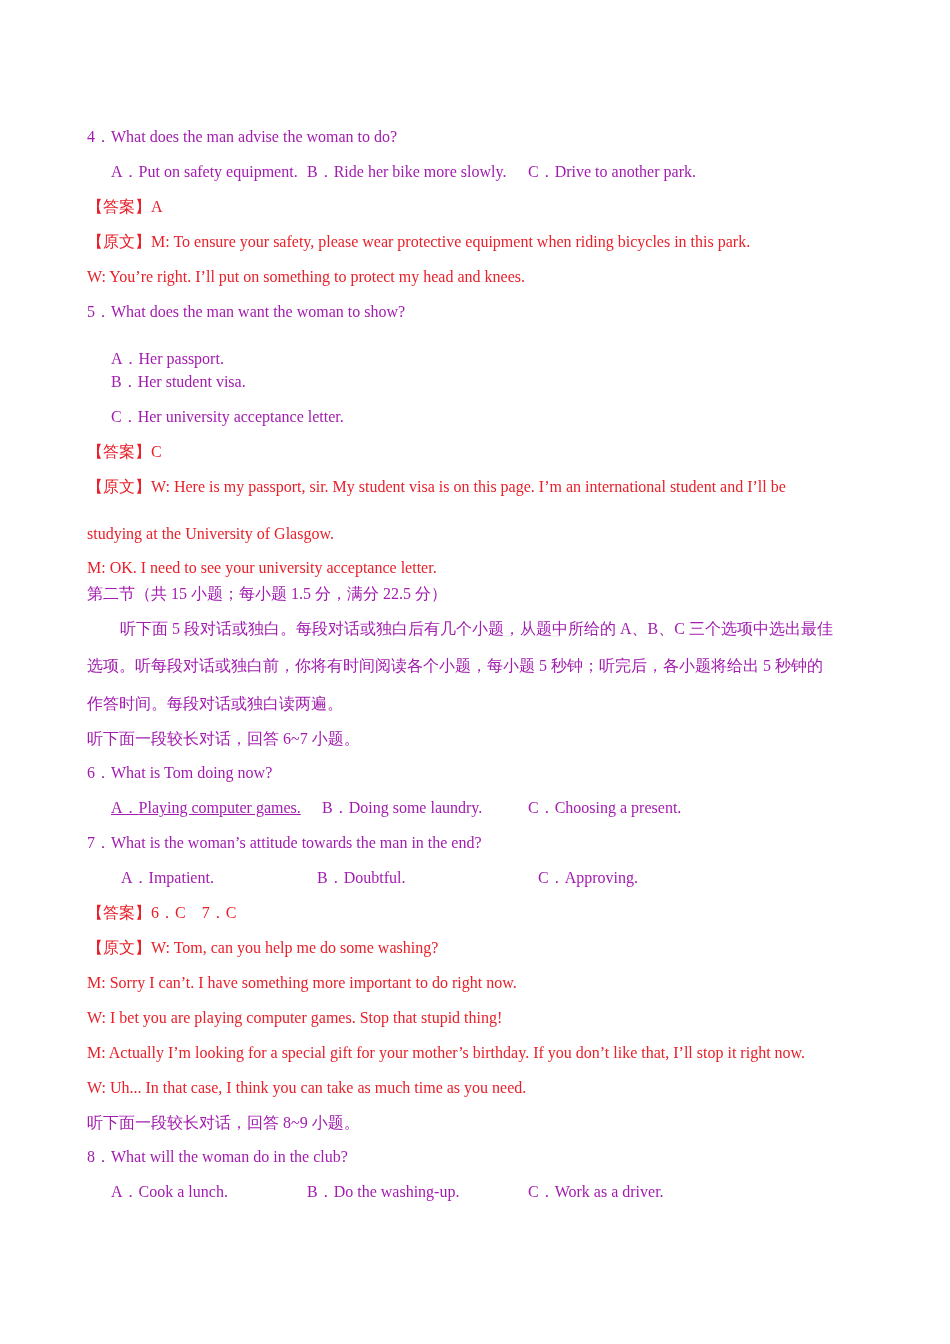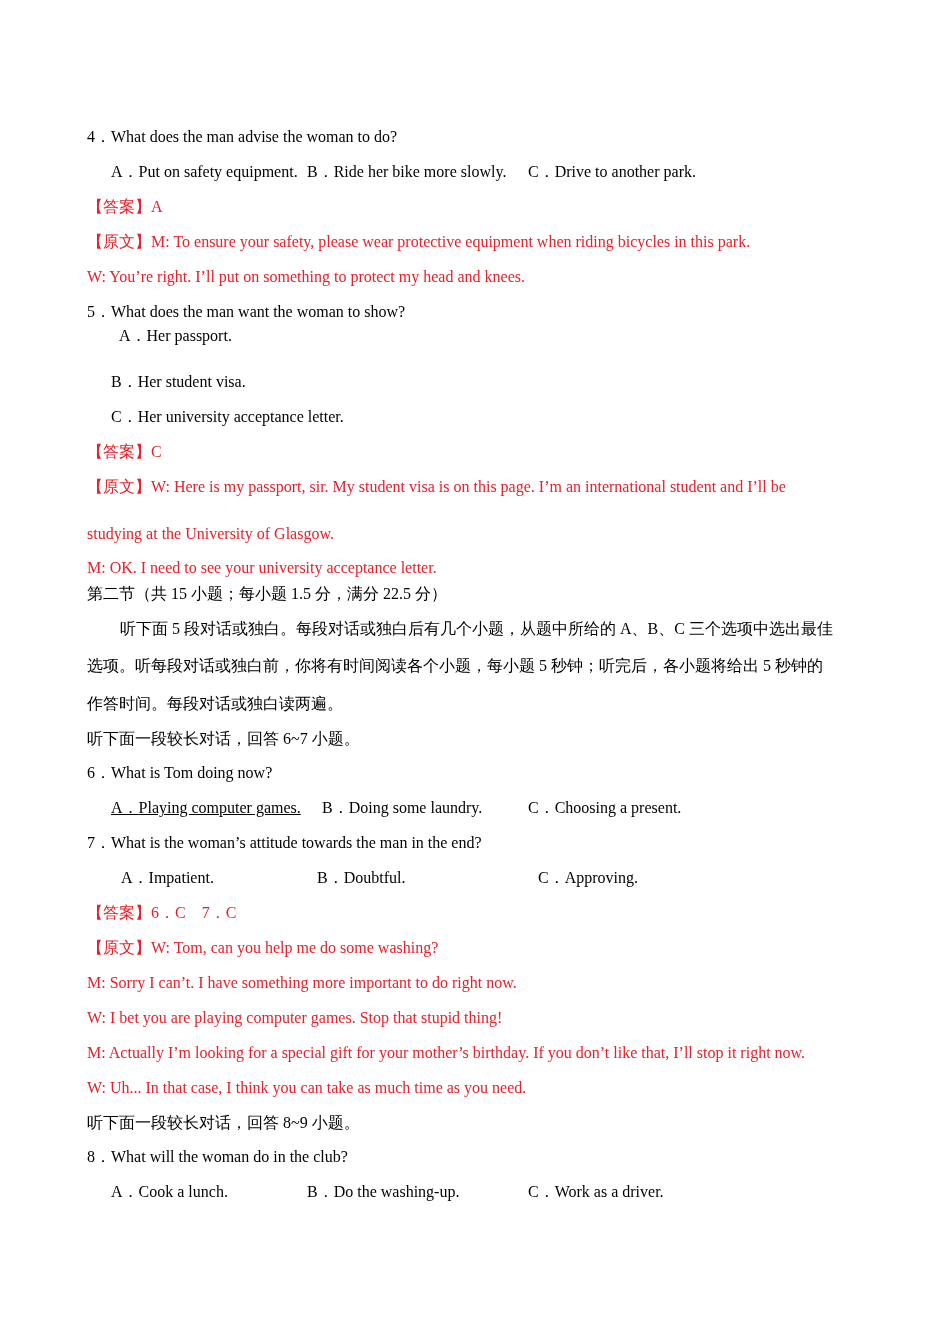--- a/index.html
+++ b/index.html
@@ -24,21 +24,21 @@
       height: 1344px;
     }
     .line {
       position: absolute;
       left: 87px;
       white-space: nowrap;
       line-height: 20px;
       height: 20px;
     }
     .red { color: #e8202a; }
-    .black { color: #000000; }
+    .black { color: #a21caf; }
     .indent-opt { left: 111px; }
     .indent-para { left: 120px; }
     .opt {
       position: absolute;
       white-space: nowrap;
     }
   </style>
 </head>
 <body>
 
@@ -58,21 +58,21 @@
   <div class="line red" style="top:232px;">
     <span>【原文】</span><span>M: To ensure your safety, please wear protective equipment when riding bicycles in this park.</span>
   </div>
   <div class="line red" style="top:267px;">
     <span>W: You’re right. I’ll put on something to protect my head and knees.</span>
   </div>
 
   <div class="line black" style="top:302px;">
     <span>5．</span><span>What does the man want the woman to show?</span>
   </div>
-  <div class="line black indent-opt" style="top:326px;margin-left:8px;">
+  <div class="line black indent-opt" style="top:349px;">
     <span>A．</span><span>Her passport.</span>
   </div>
   <div class="line black indent-opt" style="top:372px;">
     <span>B．</span><span>Her student visa.</span>
   </div>
   <div class="line black indent-opt" style="top:407px;">
     <span>C．</span><span>Her university acceptance letter.</span>
   </div>
   <div class="line red" style="top:442px;">
     <span>【答案】</span><span>C</span>

